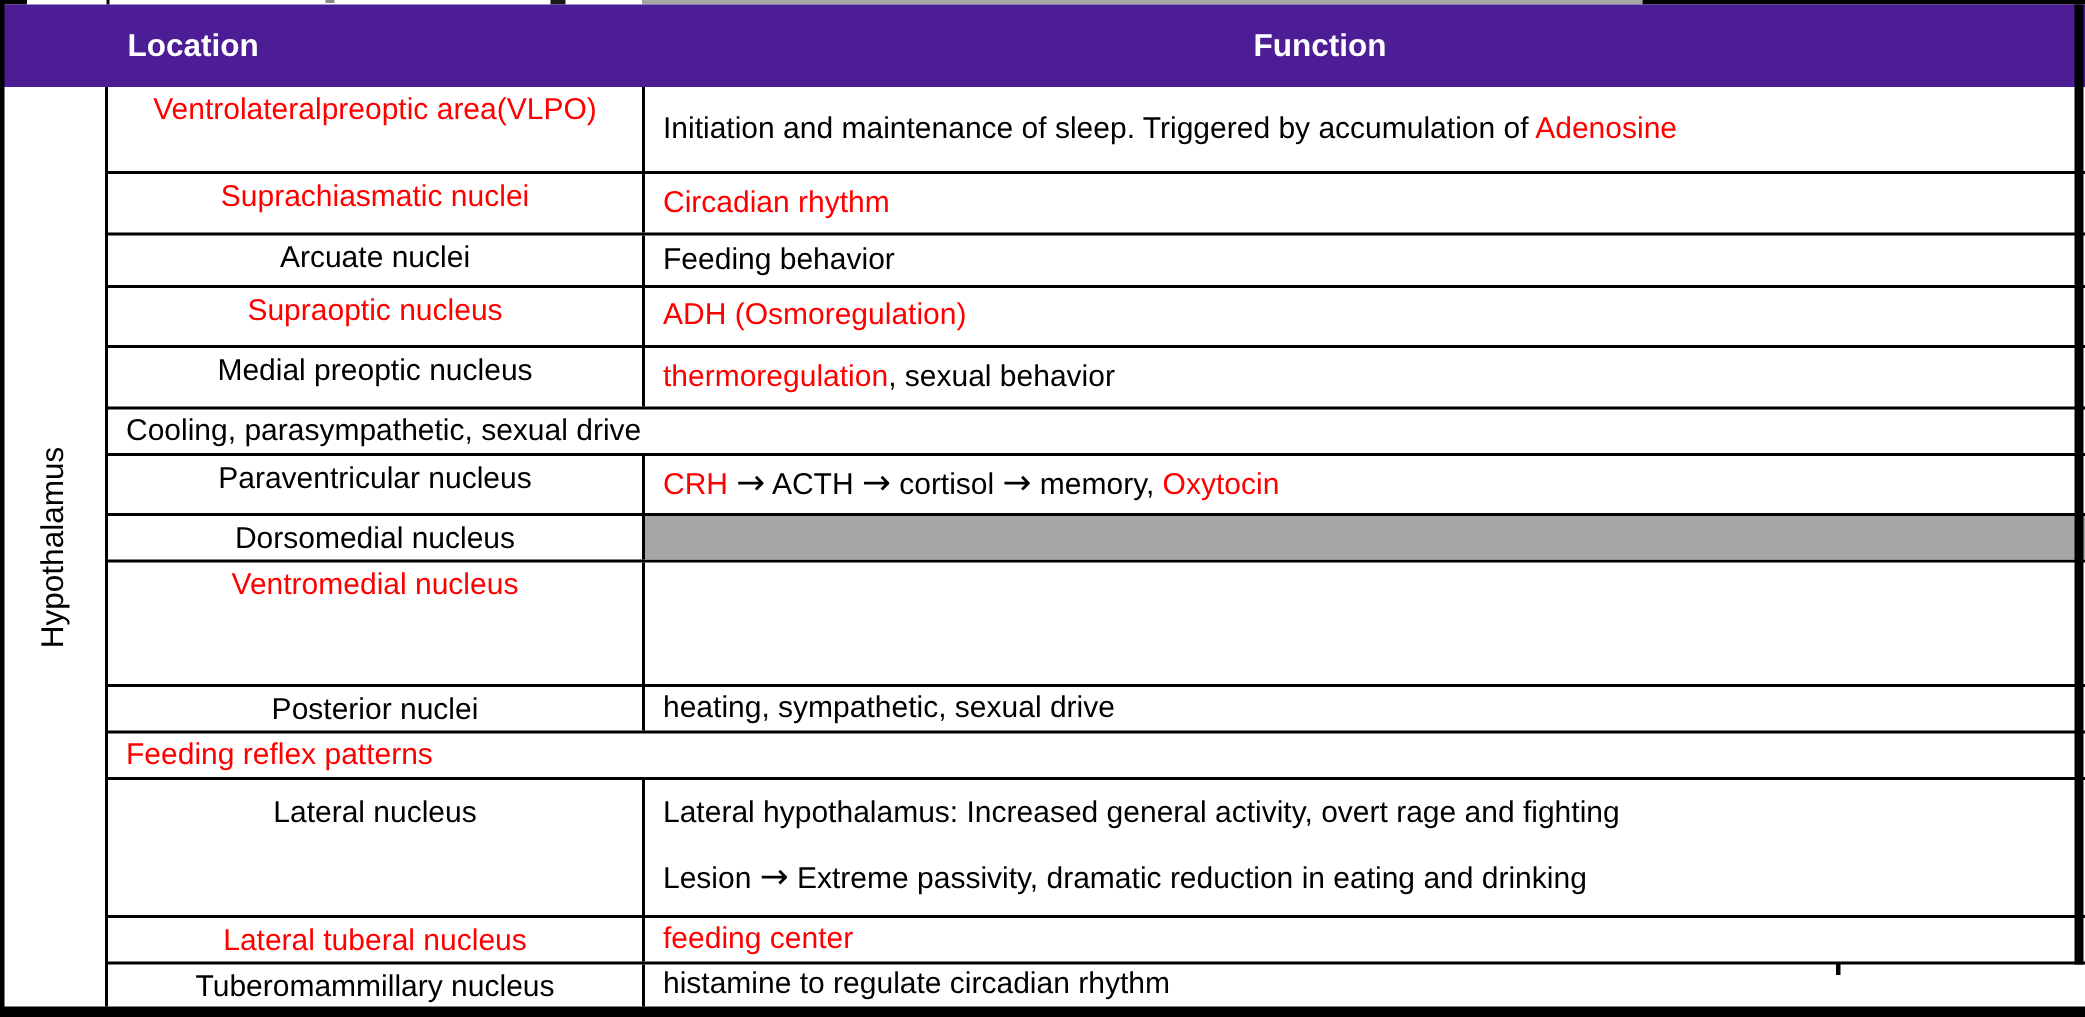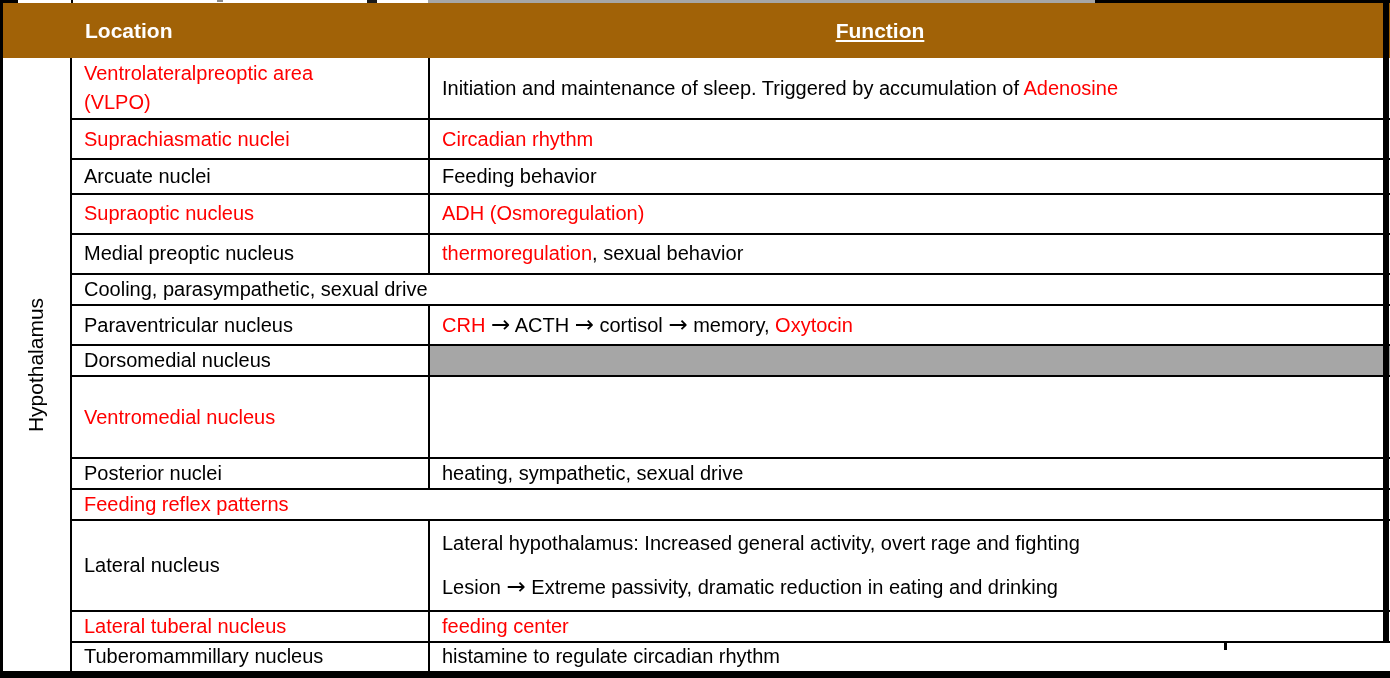--- a/index.html
+++ b/index.html
@@ -11,35 +11,35 @@
   }
   
   .sliver { position:absolute; top:0; }
   .sliver-black-left  { left:0;     width:18px;  height:3px; background:#000; }
   .sliver-line        { left:71px;  width:2px;   height:3px; background:#000; }
   .sliver-gray        { left:428px; width:667px; height:3px; background:#a6a6a6; }
   .sliver-black-right { left:1095px;width:295px; height:3px; background:#000; }
   .remnant-a { left:217px; top:0; width:6px;  height:2px; background:#8a8a8a; position:absolute; }
   .remnant-b { left:367px; top:0; width:10px; height:3px; background:#1a1a1a; position:absolute; }
   
-  .header { position:absolute; top:3px; left:0; width:1390px; height:55px; background:#a16207; }
+  .header { position:absolute; top:3px; left:0; width:1390px; height:55px; background:#4c1d95; }
   .header .loc-h { position:absolute; left:85px; top:0; height:100%;
     display:flex; align-items:center; color:#fff; font-weight:bold; font-size:21px; }
   .header .fn-h { position:absolute; left:430px; width:900px; top:0; height:100%;
-    display:flex; align-items:center; justify-content:center; color:#fff; font-weight:bold; font-size:21px;text-decoration:underline; }
+    display:flex; align-items:center; justify-content:center; color:#fff; font-weight:bold; font-size:21px; }
   
   .tbody { position:absolute; top:58px; left:3px; width:1387px; height:613px; display:flex; }
   .side-col { width:69px; border-right:2px solid #000;
     display:flex; align-items:center; justify-content:center; }
   .side-col span { transform:rotate(-90deg); white-space:nowrap; font-size:21px; }
   .rows { flex:1; display:flex; flex-direction:column; }
   .row { display:flex; border-bottom:2px solid #000; }
   .row:last-child { border-bottom:none; }
   .cell-loc { width:358px; border-right:2px solid #000; padding:1px 12px;
-    display:flex; flex-direction:column; justify-content:center; }
+    display:flex; flex-direction:row; justify-content:center; }
   .cell-fn { flex:1; padding:1px 12px; display:flex; flex-direction:column; justify-content:center; }
   .line { line-height:29px; }
   .row-lateral .line { margin:7px 0; }
   .red { color:#ff0000; }
   .arrow { font-family:"DejaVu Sans",sans-serif; font-size:23px; }
   .gray-fill { background:#a6a6a6; }
   .h63{height:63px}.h32{height:44px}.h49{height:38px}.h31{height:31px}
   .h90{height:90px}.h100{height:100px}.h28{height:28px}
   
   .left-border  { position:absolute; left:0; top:0; width:3px; height:678px; background:#000; }

